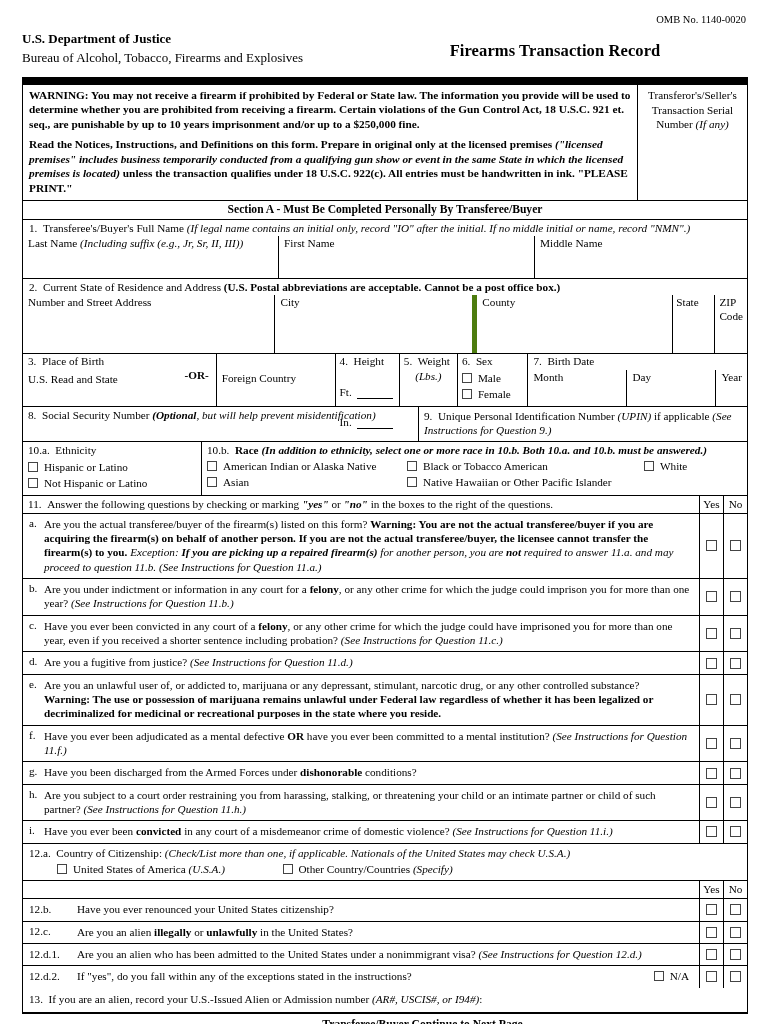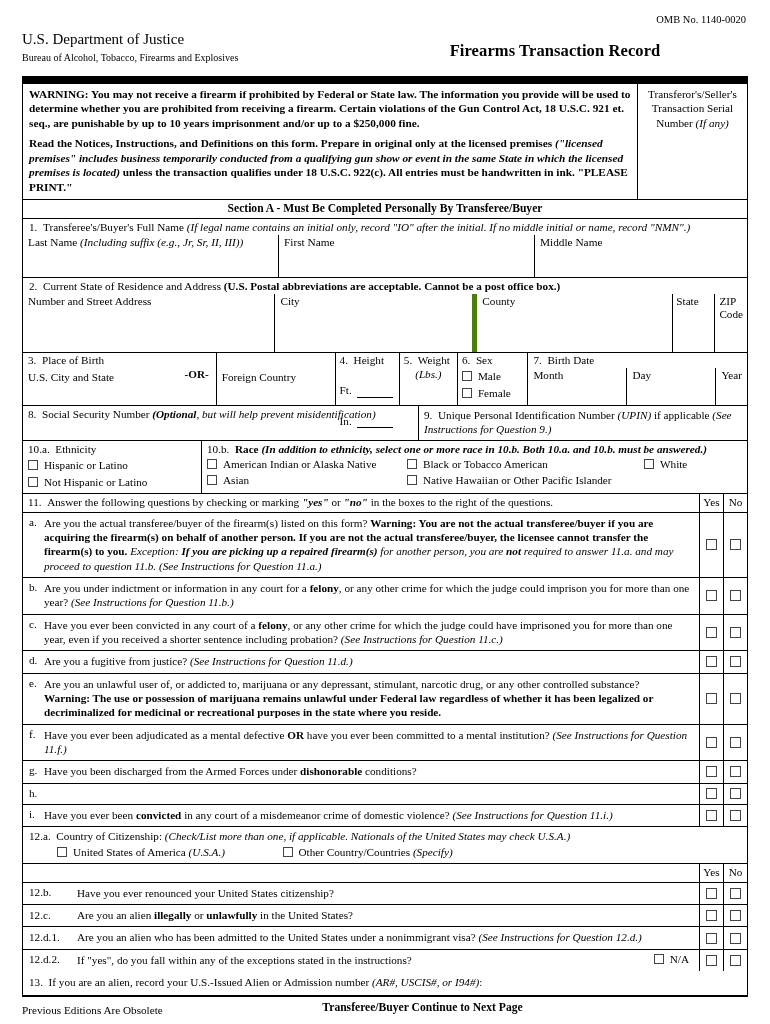--- a/index.html
+++ b/index.html
@@ -12,22 +12,22 @@
     -webkit-font-smoothing:antialiased;
   }
   .page{position:relative;width:770px;height:1024px;box-sizing:border-box;padding:0 22px;}
   i,em{font-style:italic;}
   b,strong{font-weight:bold;}
 
   
   .omb{text-align:right;font-size:10.5px;padding-top:14px;padding-right:2px;}
   .hdr{display:flex;align-items:flex-start;margin-top:5px;}
   .hdr-left{width:340px;}
-  .agency1{font-weight:normal;font-size:15px;}
-  .agency2{font-size:10px;margin-top:3px;}
+  .agency1{font-weight:bold;font-size:13px;}
+  .agency2{font-size:13px;margin-top:3px;}
   .form-title{flex:1;text-align:center;font-weight:bold;font-size:16.5px;padding-top:10px;letter-spacing:.1px;}
 
   .blackbar{height:7px;background:#000;margin-top:12px;}
 
   
   .frame{border-left:1.3px solid #000;border-right:1.3px solid #000;}
   .bbl{border-bottom:1px solid #000;}
 
   
   .warnrow{display:flex;border-bottom:1.3px solid #000;}
@@ -170,21 +170,21 @@
       <div class="a1">Number and Street Address</div>
       <div class="a2">City</div>
       <div class="a3">County</div>
       <div class="a4">State</div>
       <div class="a5">ZIP Code</div>
     </div>
 
     <div class="r37 bbl">
       <div class="pob">
         <div><span>3.</span>&nbsp;&nbsp;<span>Place of Birth</span></div>
-        <div style="margin-top:4px;">U.S. City and State</div>
+        <div style="margin-top:4px;">U.S. Read and State</div>
         <div class="or">-OR-</div>
       </div>
       <div class="fcwrap">
         <div style="padding-bottom:20px;">Foreign Country</div>
       </div>
       <div class="ht">
         <div><span>4.</span>&nbsp;&nbsp;<span>Height</span></div>
         <div class="ftline">
             <span class="lbl">Ft.</span>
             <span class="ln"></span>
@@ -329,20 +329,21 @@
           <div class="ynbox">
             <span class="cb"></span>
           </div>
           <div class="ynbox">
             <span class="cb"></span>
           </div>
         </div>
         <div class="qrow">
           <div class="qtxt">
             <div class="qltr">h.</div>
+            <div class="qbody"><span>Are you subject to a court order restraining you from harassing, stalking, or threatening your child or an intimate partner or child of such partner? </span><i>(See Instructions for Question 11.h.)</i></div>
           </div>
           <div class="ynbox">
             <span class="cb"></span>
           </div>
           <div class="ynbox">
             <span class="cb"></span>
           </div>
         </div>
         <div class="qrow">
           <div class="qtxt">

